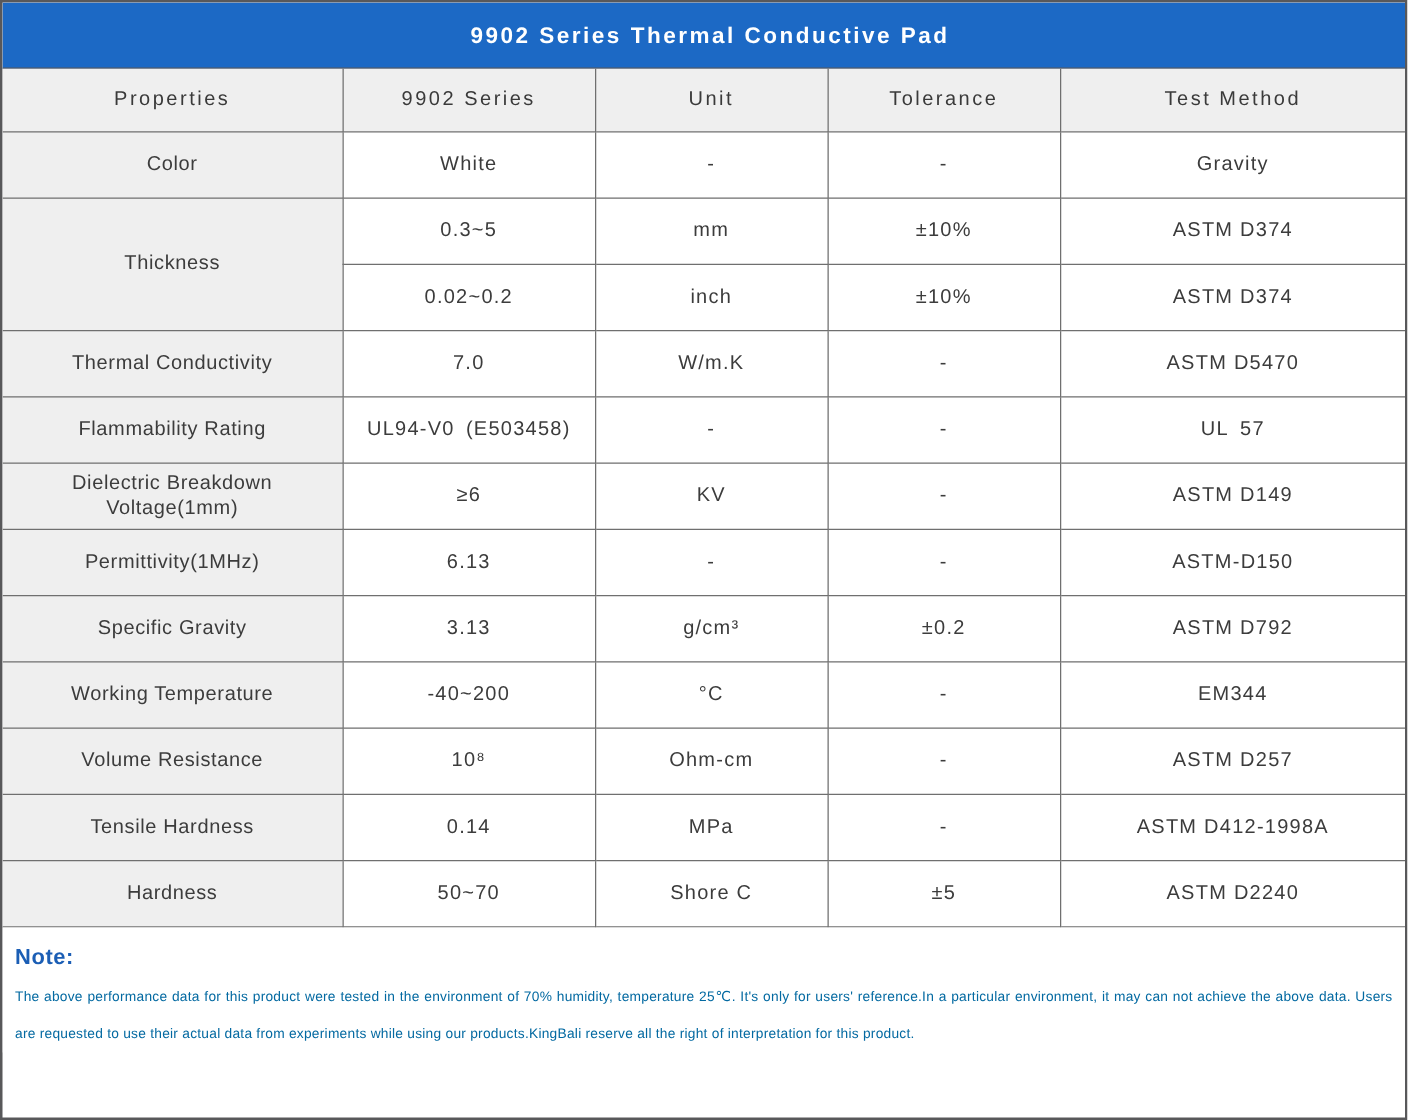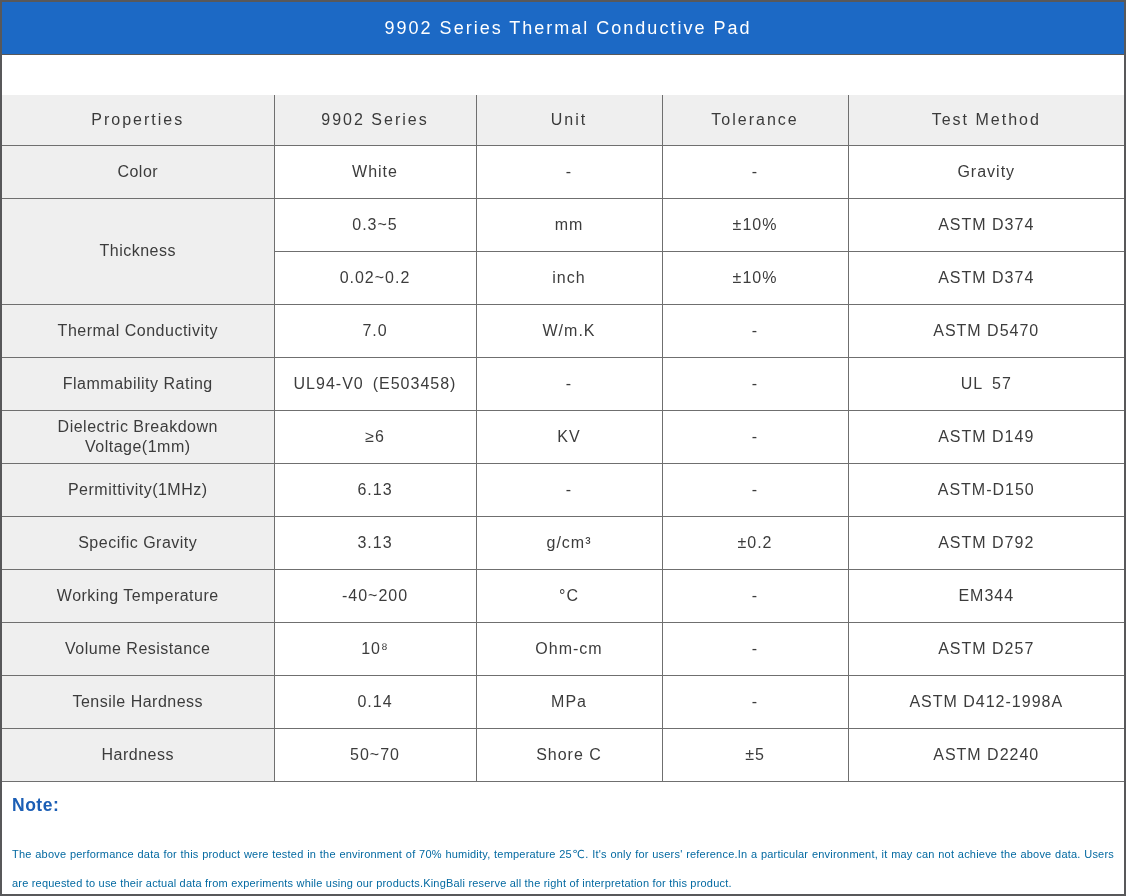--- a/index.html
+++ b/index.html
@@ -19,30 +19,29 @@
     width:1126px;height:896px;
     border:2px solid var(--border-outer);
     background:#fff;
     overflow:hidden;
   }
   .title-bar{
     height:53px;
     background:var(--title-bar-bg);
     color:var(--title-text);
     display:flex;align-items:center;justify-content:center;
-    font-size:18px;font-weight:normal;letter-spacing:2px;
+    font-size:18px;font-weight:bold;letter-spacing:2px;
     border-bottom:1px solid var(--border-outer);
     padding-left:10px;
   }
   table.spec{
     width:100%;
     border-collapse:collapse;
     table-layout:fixed;
     color:var(--body-text);
-    margin-top:40px;
   }
   table.spec col.c1{width:272px;}
   table.spec col.c2{width:202px;}
   table.spec col.c3{width:186px;}
   table.spec col.c4{width:186px;}
   table.spec th,table.spec td{
     border:1px solid var(--border-inner);
     text-align:center;vertical-align:middle;
     font-size:16px;
     letter-spacing:1px;
@@ -63,21 +62,21 @@
   table.spec thead th{border-top:none;}
   .note-section{
     padding:13px 10px 0 10px;
     background:#fff;
   }
   .note-label{
     color:var(--note-label);
     font-size:17.5px;
     font-weight:bold;
     letter-spacing:0.5px;
-    margin-bottom:24px;
+    margin-bottom:8px;
   }
   .note-text{
     color:#0369a1;
     font-size:11px;
     line-height:29px;
     letter-spacing:0.2px;
     text-align:justify;
   }
 </style>
 </head>

